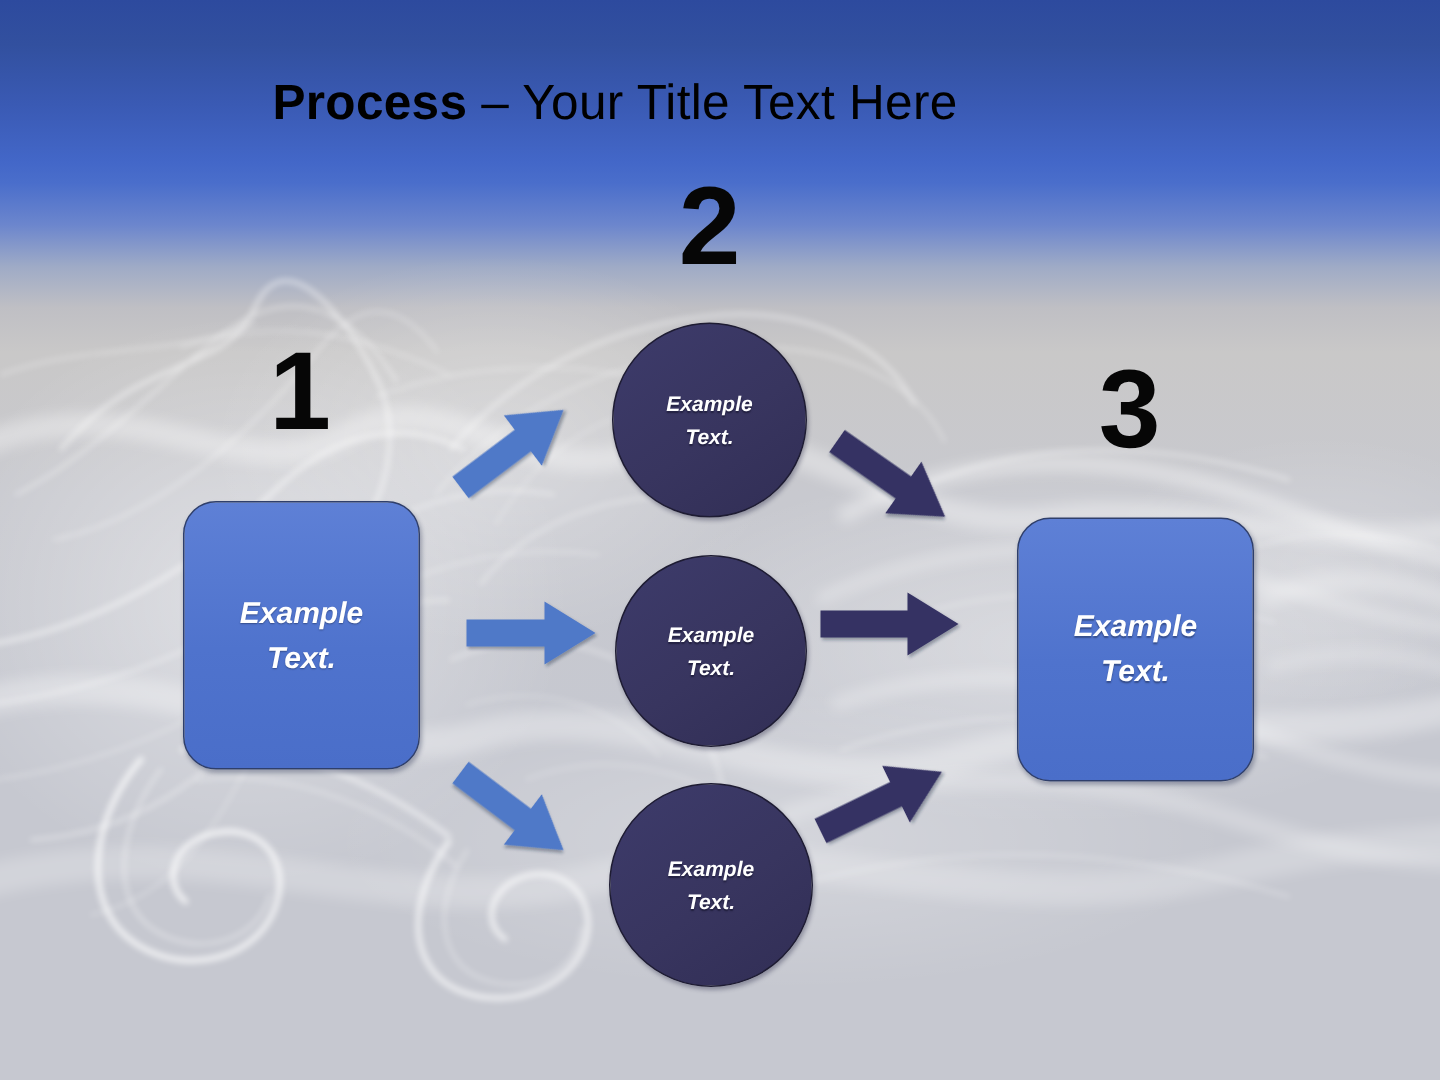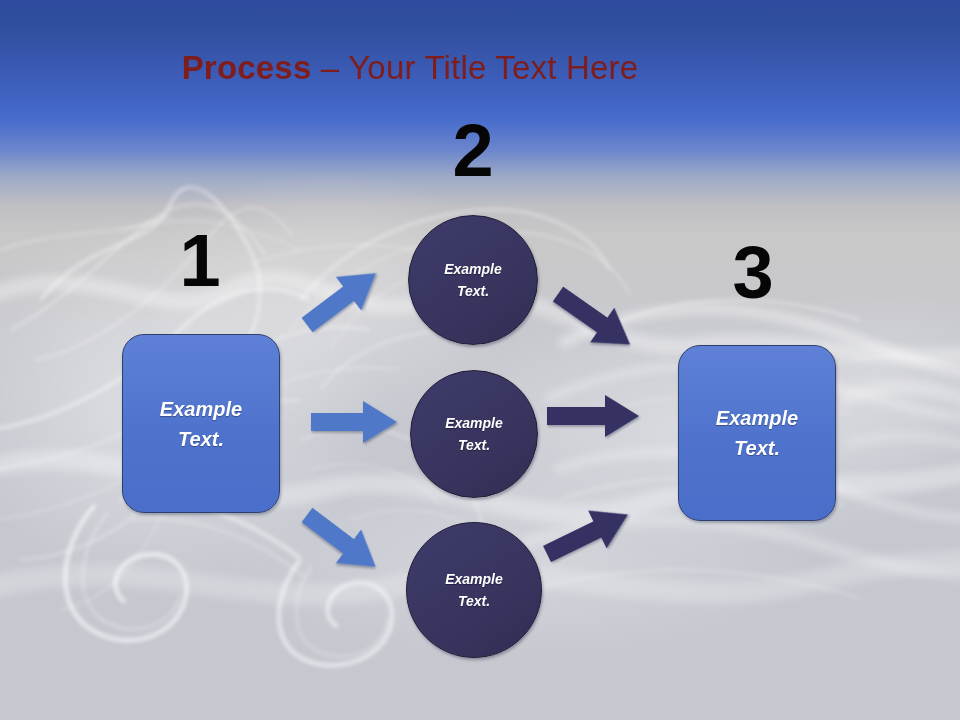--- a/index.html
+++ b/index.html
@@ -45,21 +45,21 @@
     width: 960px; height: 720px;
   }
 
   
   .title {
     position: absolute;
     left: 0;
     top: 48px;
     width: 820px;
     text-align: center;
-    color: #7f1d1d;
+    color: #000000;
     font-size: 33px;
     line-height: 40px;
     letter-spacing: .2px;
     white-space: nowrap;
   }
   .title .strong { font-weight: bold; }
   .title .light  { font-weight: normal; }
 
   
   .step-num {

